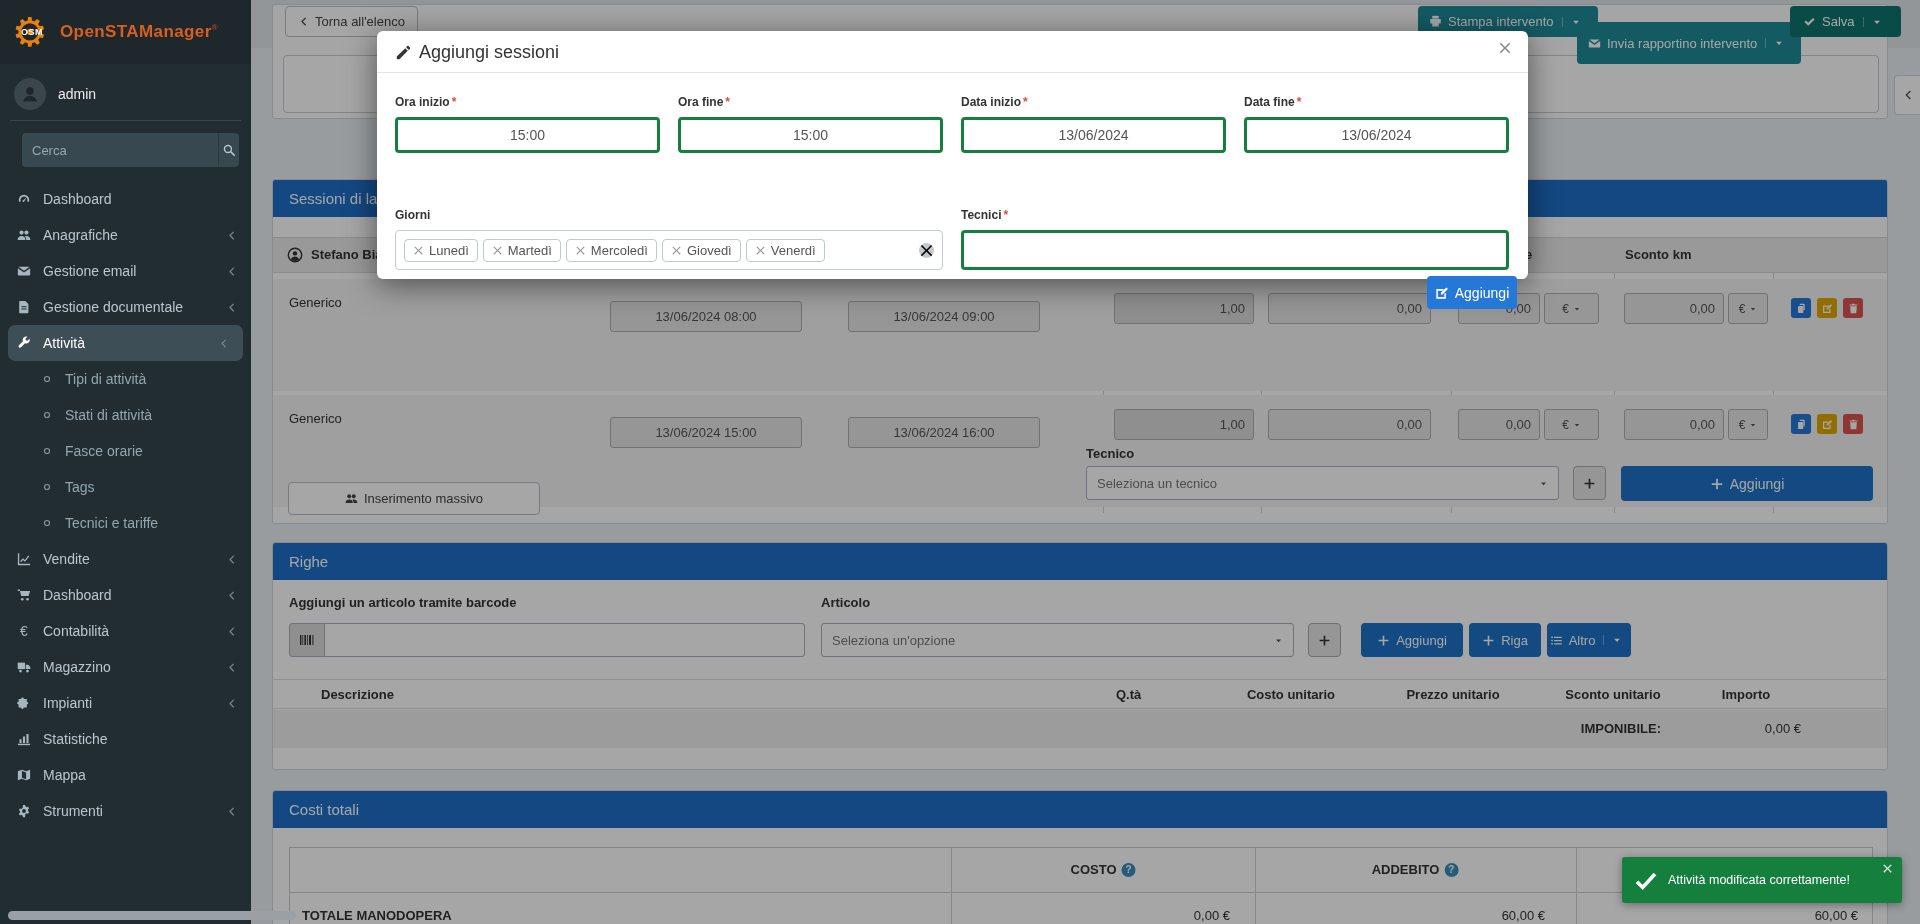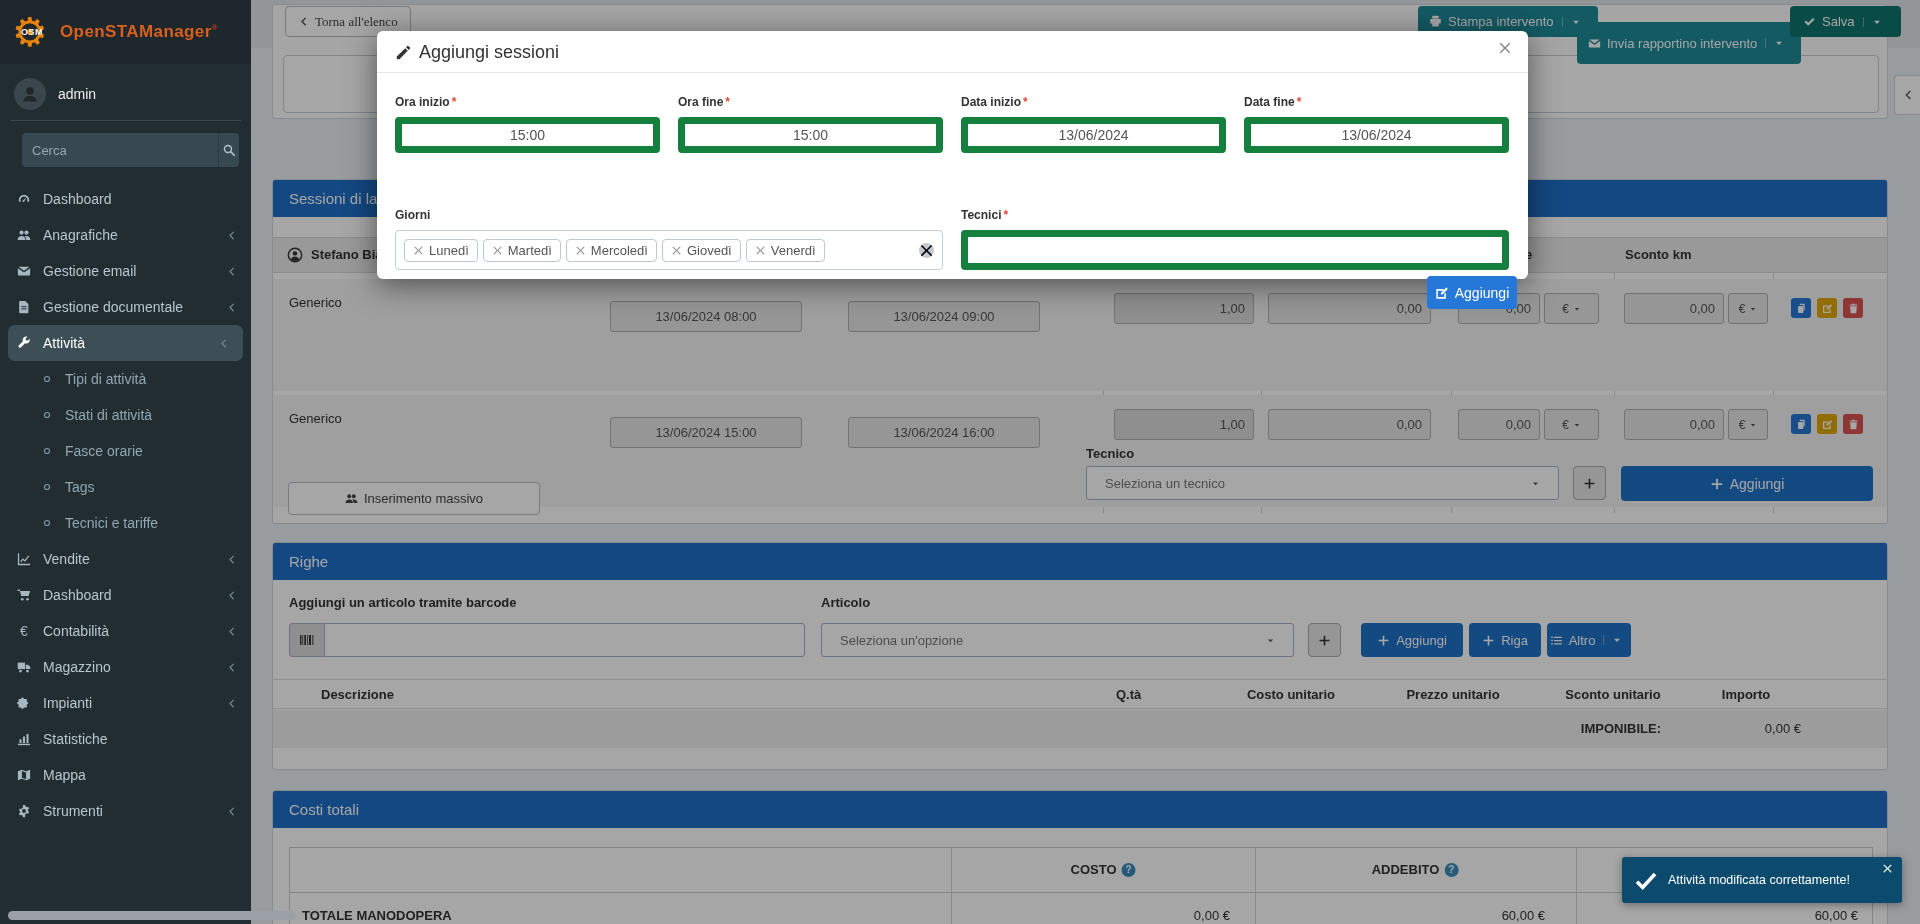--- a/index.html
+++ b/index.html
@@ -56,21 +56,21 @@
     font-size:13px; cursor:pointer; border:1px solid transparent; white-space:nowrap; }
   .btn .ico { margin-right:6px; }
   .btn-default { background:#fff; border-color:#b8bfc7; color:#444; }
   .btn-teal { background:#1f8a98; color:#fff; }
   .btn-green { background:#0f766e; color:#fff; }
   .btn-blue  { background:#1f72c8; color:#fff; }
   .btn-light { background:#e6e6e6; border-color:#adadad; color:#333; }
   .caret-part { margin-left:8px; padding-left:8px; border-left:1px solid rgba(255,255,255,.35);
     font-size:10px; display:inline-flex; }
 
-  #btn-back { position:absolute; left:34px; top:6px; height:31px; padding:0 12px;font-family:Liberation Serif, serif; }
+  #btn-back { position:absolute; left:34px; top:6px; height:31px; padding:0 12px; }
   #btn-back .ico { font-size:11px; }
   #btn-print { position:absolute; left:1167px; top:6px; height:31px; padding:0 10px; }
   #btn-send  { position:absolute; left:1326px; top:6px; height:42px; padding:0 10px;margin-top:16px; }
   #btn-save  { position:absolute; left:1539px; top:6px; height:31px; padding:0 12px; }
 
   #collapse-toggle { position:absolute; left:1643px; top:75px; width:26px; height:40px;
     background:#fff; border:1px solid #cfd4da; border-right:none; border-radius:4px 0 0 4px;
     color:#555; display:flex; align-items:center; justify-content:center; font-size:12px; cursor:pointer; }
 
   
@@ -98,21 +98,21 @@
   .cur-select .caret { font-size:8px; }
   .row-btn { position:absolute; width:20px; height:20px; border-radius:3px; color:#fff;
     display:flex; align-items:center; justify-content:center; font-size:11px; cursor:pointer; }
   .rb-copy { background:#2779d8; }
   .rb-edit { background:#e0a800; }
   .rb-del  { background:#d9534f; }
 
   #btn-bulk { position:absolute; left:15px; top:302px; width:252px; height:33px; }
   #tecnico-label { position:absolute; left:813px; top:266px; font-size:13px; font-weight:bold; color:#333; }
   .select-box { position:absolute; background:#fff; border:1px solid #aab2bd; border-radius:3px;
-    color:#777; font-size:13px; display:flex; align-items:center; padding:0 18px; cursor:pointer; }
+    color:#777; font-size:13px; display:flex; align-items:center; padding:0 10px; cursor:pointer; }
   .select-box .caret { margin-left:auto; color:#555; font-size:9px; }
   #tecnico-select { left:813px; top:286px; width:473px; height:34px; }
   #tecnico-plus { position:absolute; left:1300px; top:286px; width:33px; height:34px; font-size:13px; }
   #btn-add-session { position:absolute; left:1348px; top:286px; width:252px; height:35px; font-size:14px; }
 
   
   #panel-righe { left:21px; top:542px; width:1616px; height:228px; }
   .form-label { position:absolute; font-size:13px; font-weight:bold; color:#333; }
   #barcode-addon { position:absolute; left:16px; top:80px; width:36px; height:34px; background:#dcdcdc;
     border:1px solid #aab2bd; border-radius:3px 0 0 3px; display:flex; align-items:center; justify-content:center;
@@ -148,34 +148,34 @@
   #backdrop { position:absolute; left:251px; top:0; width:1669px; height:924px;
     background:rgba(0,0,0,.35); z-index:5; }
   #modal { position:absolute; left:377px; top:31px; width:1151px; height:248px; background:#fff;
     border-radius:6px; box-shadow:0 6px 30px rgba(0,0,0,.5); z-index:10; }
   #modal-header { position:relative; height:42px; border-bottom:1px solid #e5e5e5; }
   #modal-title { position:absolute; left:18px; top:11px; font-size:18px; color:#333; display:flex; align-items:center; gap:8px; }
   #modal-title .ico { font-size:16px; color:#333; }
   #modal-close { position:absolute; right:16px; top:10px; font-size:14px; color:#888; cursor:pointer; }
   .m-label { position:absolute; font-size:12px; font-weight:bold; color:#333; }
   .m-label.required::after { content:"*"; color:#dd4b39; margin-left:2px; }
-  .m-input { position:absolute; height:36px; border:7px solid #15803d; border-radius:4px;
+  .m-input { position:absolute; height:36px; border:3px solid #15803d; border-radius:4px;
     background:#fff; color:#555; font-size:14px; text-align:center; outline:none; font-family:inherit; }
   #giorni-field { position:absolute; left:18px; top:157px; width:548px; height:40px;
     border:1px solid #c4cdd5; border-radius:4px; display:flex; align-items:center; padding:0 8px; gap:5px; }
   .tag { display:inline-flex; align-items:center; gap:5px; border:1px solid #bfc9d1; border-radius:4px;
     background:#fff; color:#555; font-size:13px; padding:3px 8px; }
   .tag .tag-x { color:#999; font-size:11px; cursor:pointer; }
   #giorni-clear { margin-left:auto; width:15px; height:15px; border-radius:50%; background:#c3c9cf;
     color:#fff; font-size:9px; display:flex; align-items:center; justify-content:center; cursor:pointer; }
   #modal-footer-btn { position:absolute; left:1050px; top:203px; width:90px; height:33px; font-size:14px;
     background:#2678d8; }
 
   
-  #toast { position:absolute; left:1622px; top:857px; width:280px; height:46px; background:#0c4a6e;
+  #toast { position:absolute; left:1622px; top:857px; width:280px; height:46px; background:#15803d;
     border-radius:3px; box-shadow:0 2px 8px rgba(0,0,0,.35); z-index:20; }
   #toast-check { position:absolute; left:12px; top:11px; font-size:24px; color:#fff; }
   #toast-msg { position:absolute; left:46px; top:16px; font-size:12.5px; color:#fff; }
   #toast-close { position:absolute; right:9px; top:6px; font-size:11px; color:#fff; font-weight:bold; cursor:pointer; }
 </style>
 </head>
 <body>
 
 <div id="app">
 

